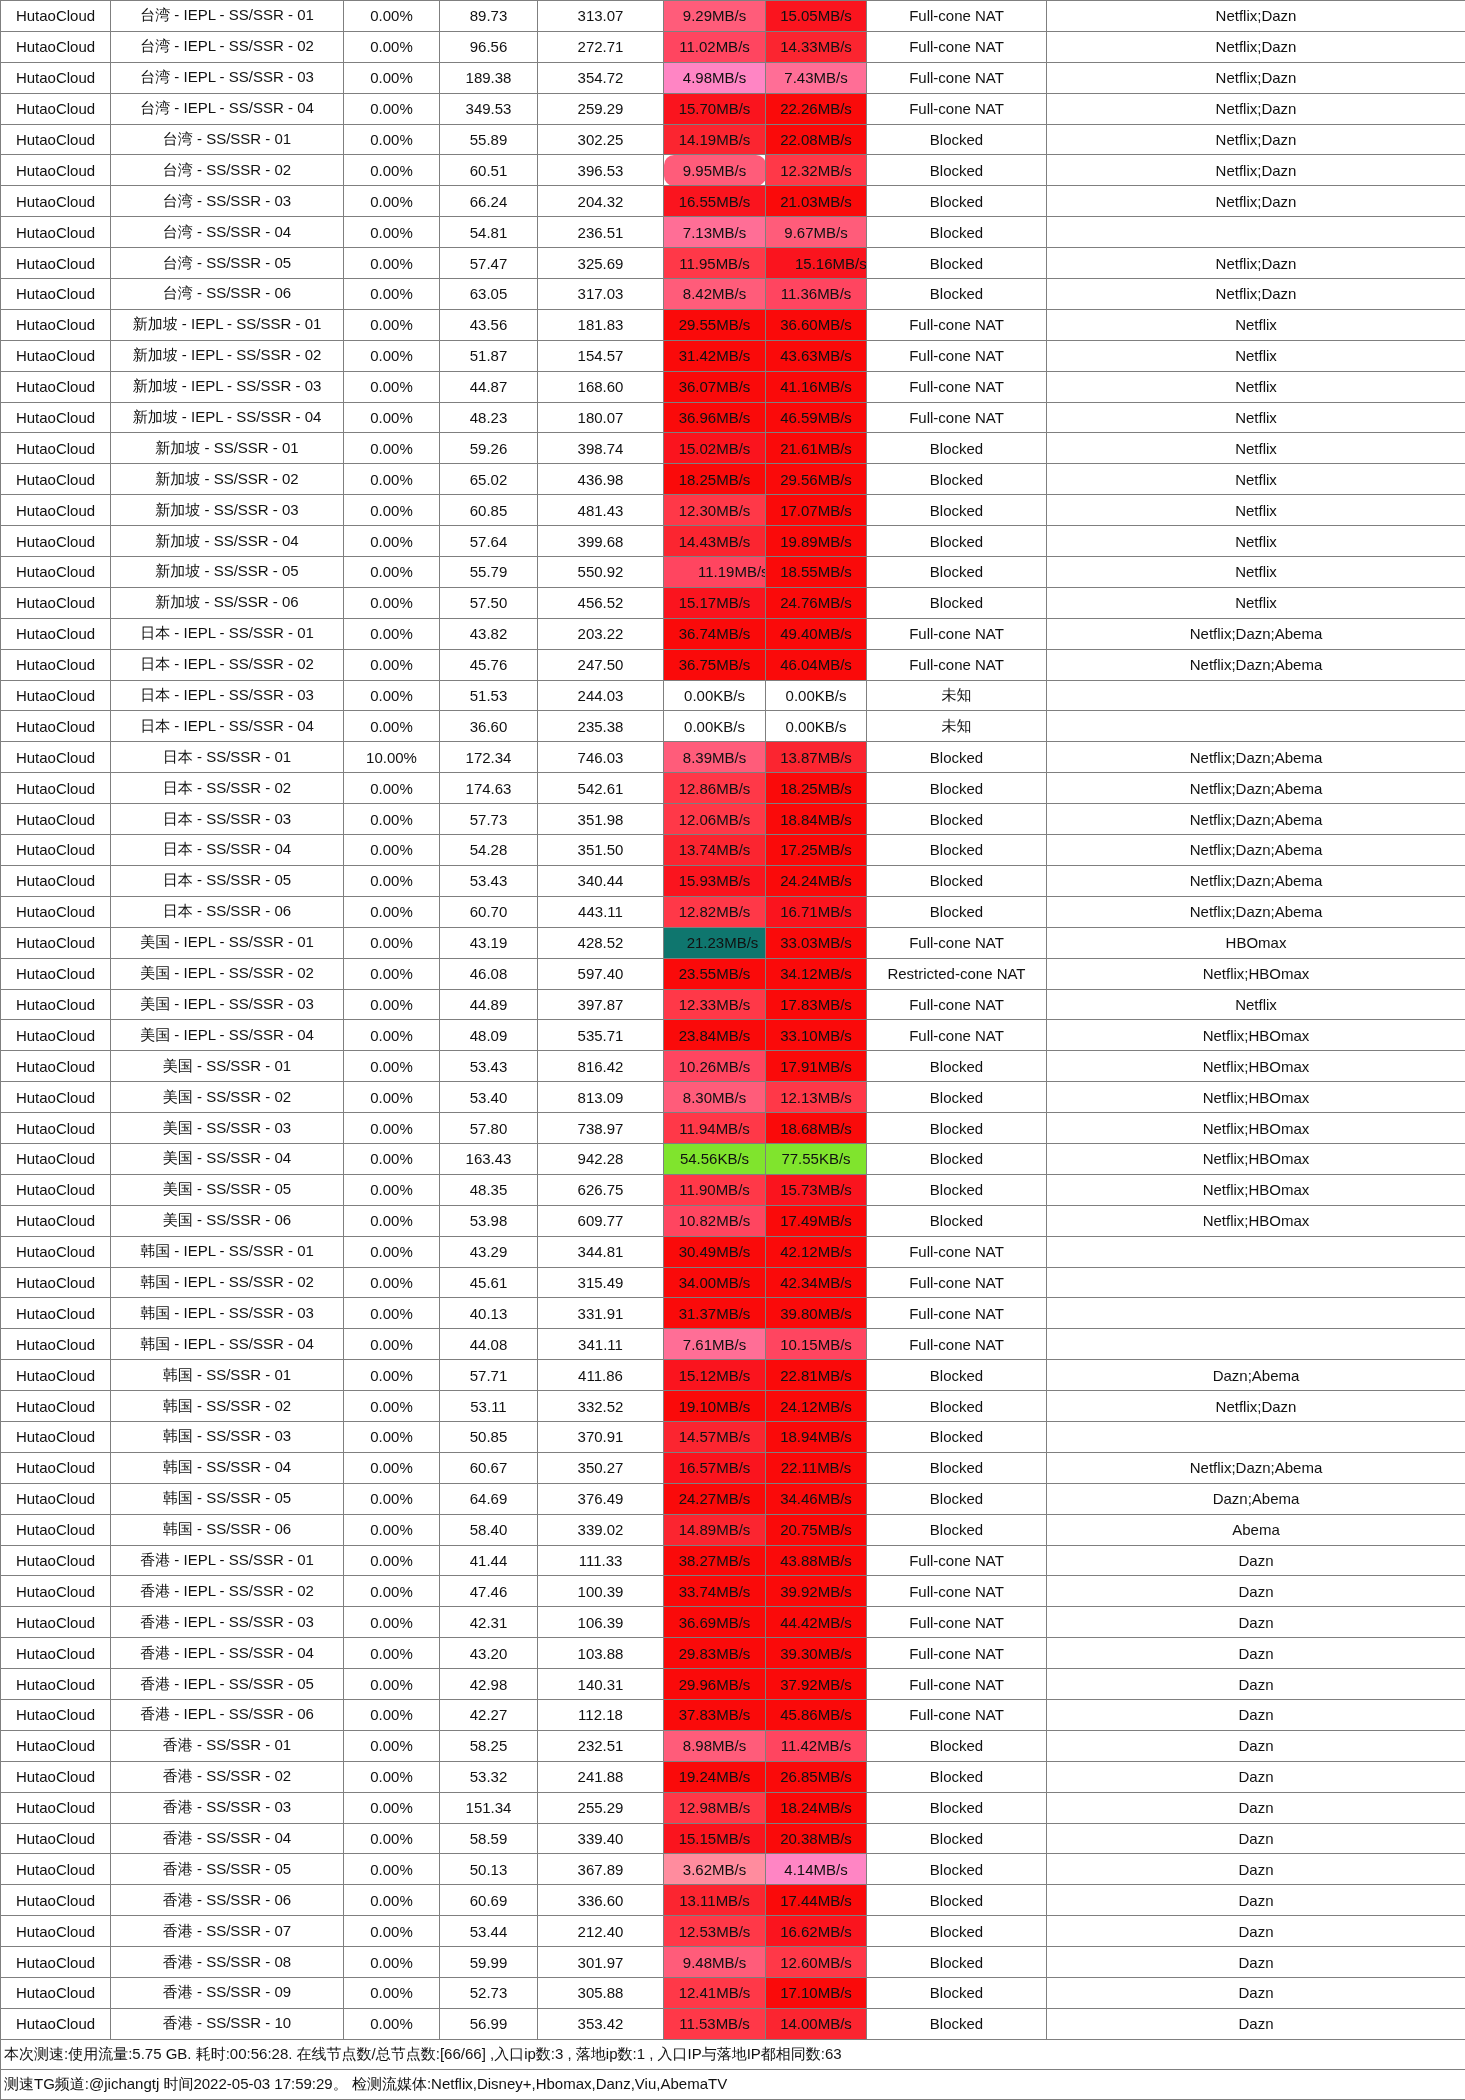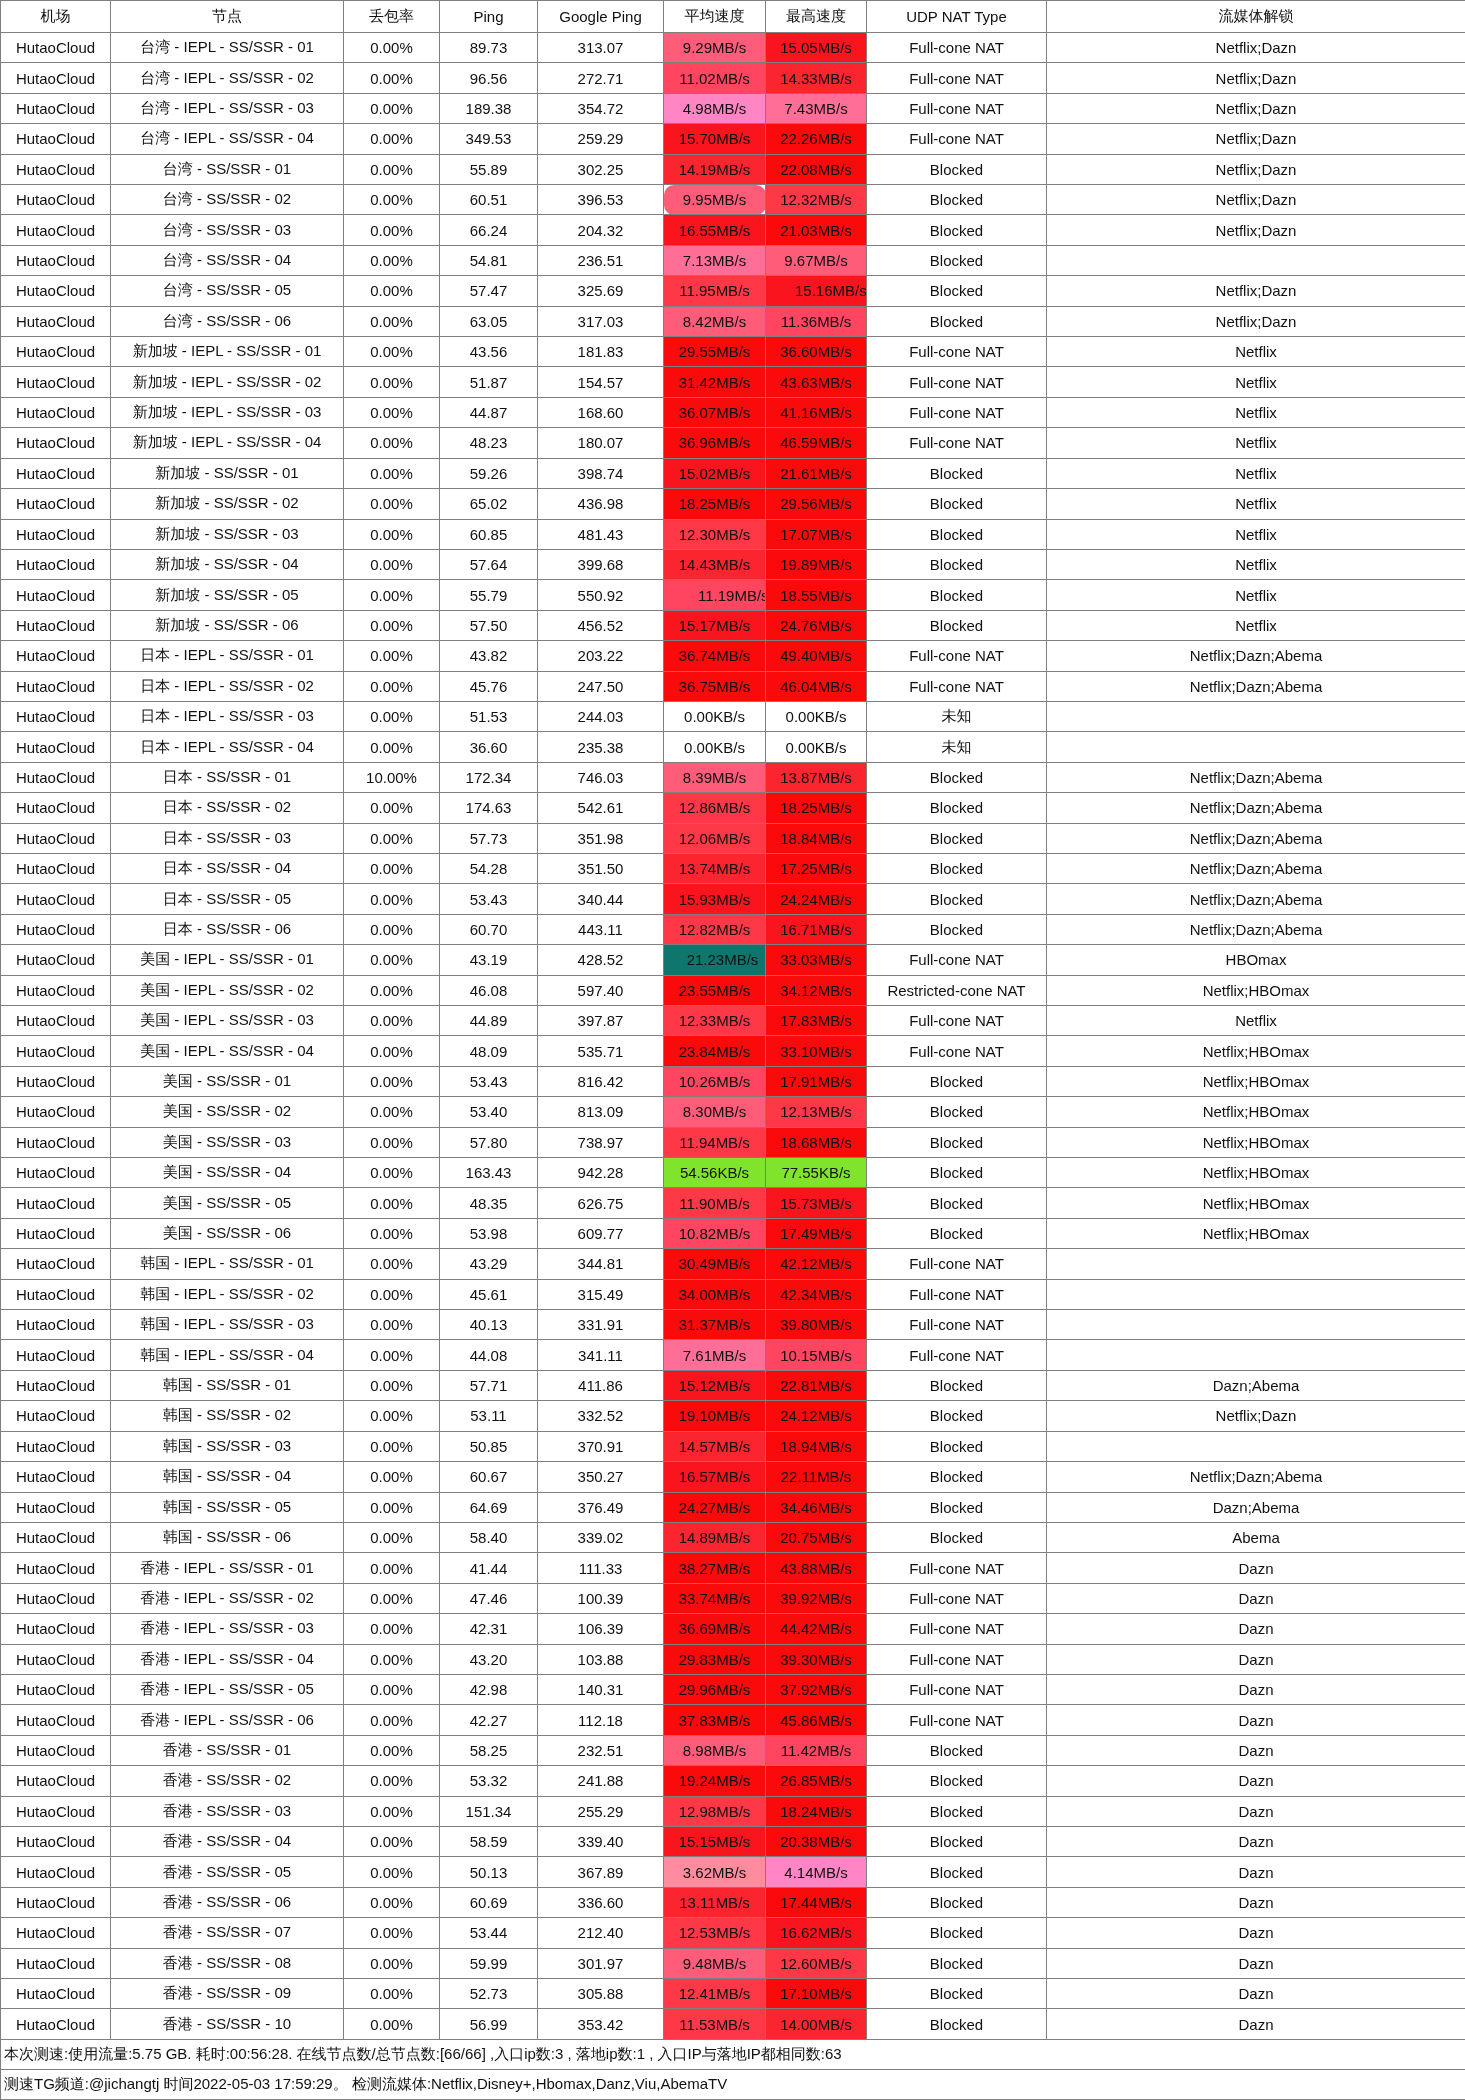--- a/index.html
+++ b/index.html
@@ -44,31 +44,20 @@
       <col style="width: 233px;">
       <col style="width: 96px;">
       <col style="width: 98px;">
       <col style="width: 126px;">
       <col style="width: 102px;">
       <col style="width: 101px;">
       <col style="width: 180px;">
       <col style="width: 419px;">
     </colgroup>
   <thead>
-    <tr class="header-row" id="header-row">
-        <th>机场</th>
-        <th>节点</th>
-        <th>丢包率</th>
-        <th>Ping</th>
-        <th>Google Ping</th>
-        <th>平均速度</th>
-        <th>最高速度</th>
-        <th>UDP NAT Type</th>
-        <th>流媒体解锁</th>
-      </tr>
   </thead>
   <tbody id="table-body">
       <tr class="data-row">
         <td class="c0">HutaoCloud</td>
         <td class="c1">台湾 - IEPL - SS/SSR - 01</td>
         <td class="c2">0.00%</td>
         <td class="c3">89.73</td>
         <td class="c4">313.07</td>
         <td class="c5" style="background: rgb(255, 92, 122);">9.29MB/s</td>
         <td class="c6" style="background: rgb(250, 20, 30);">15.05MB/s</td>

